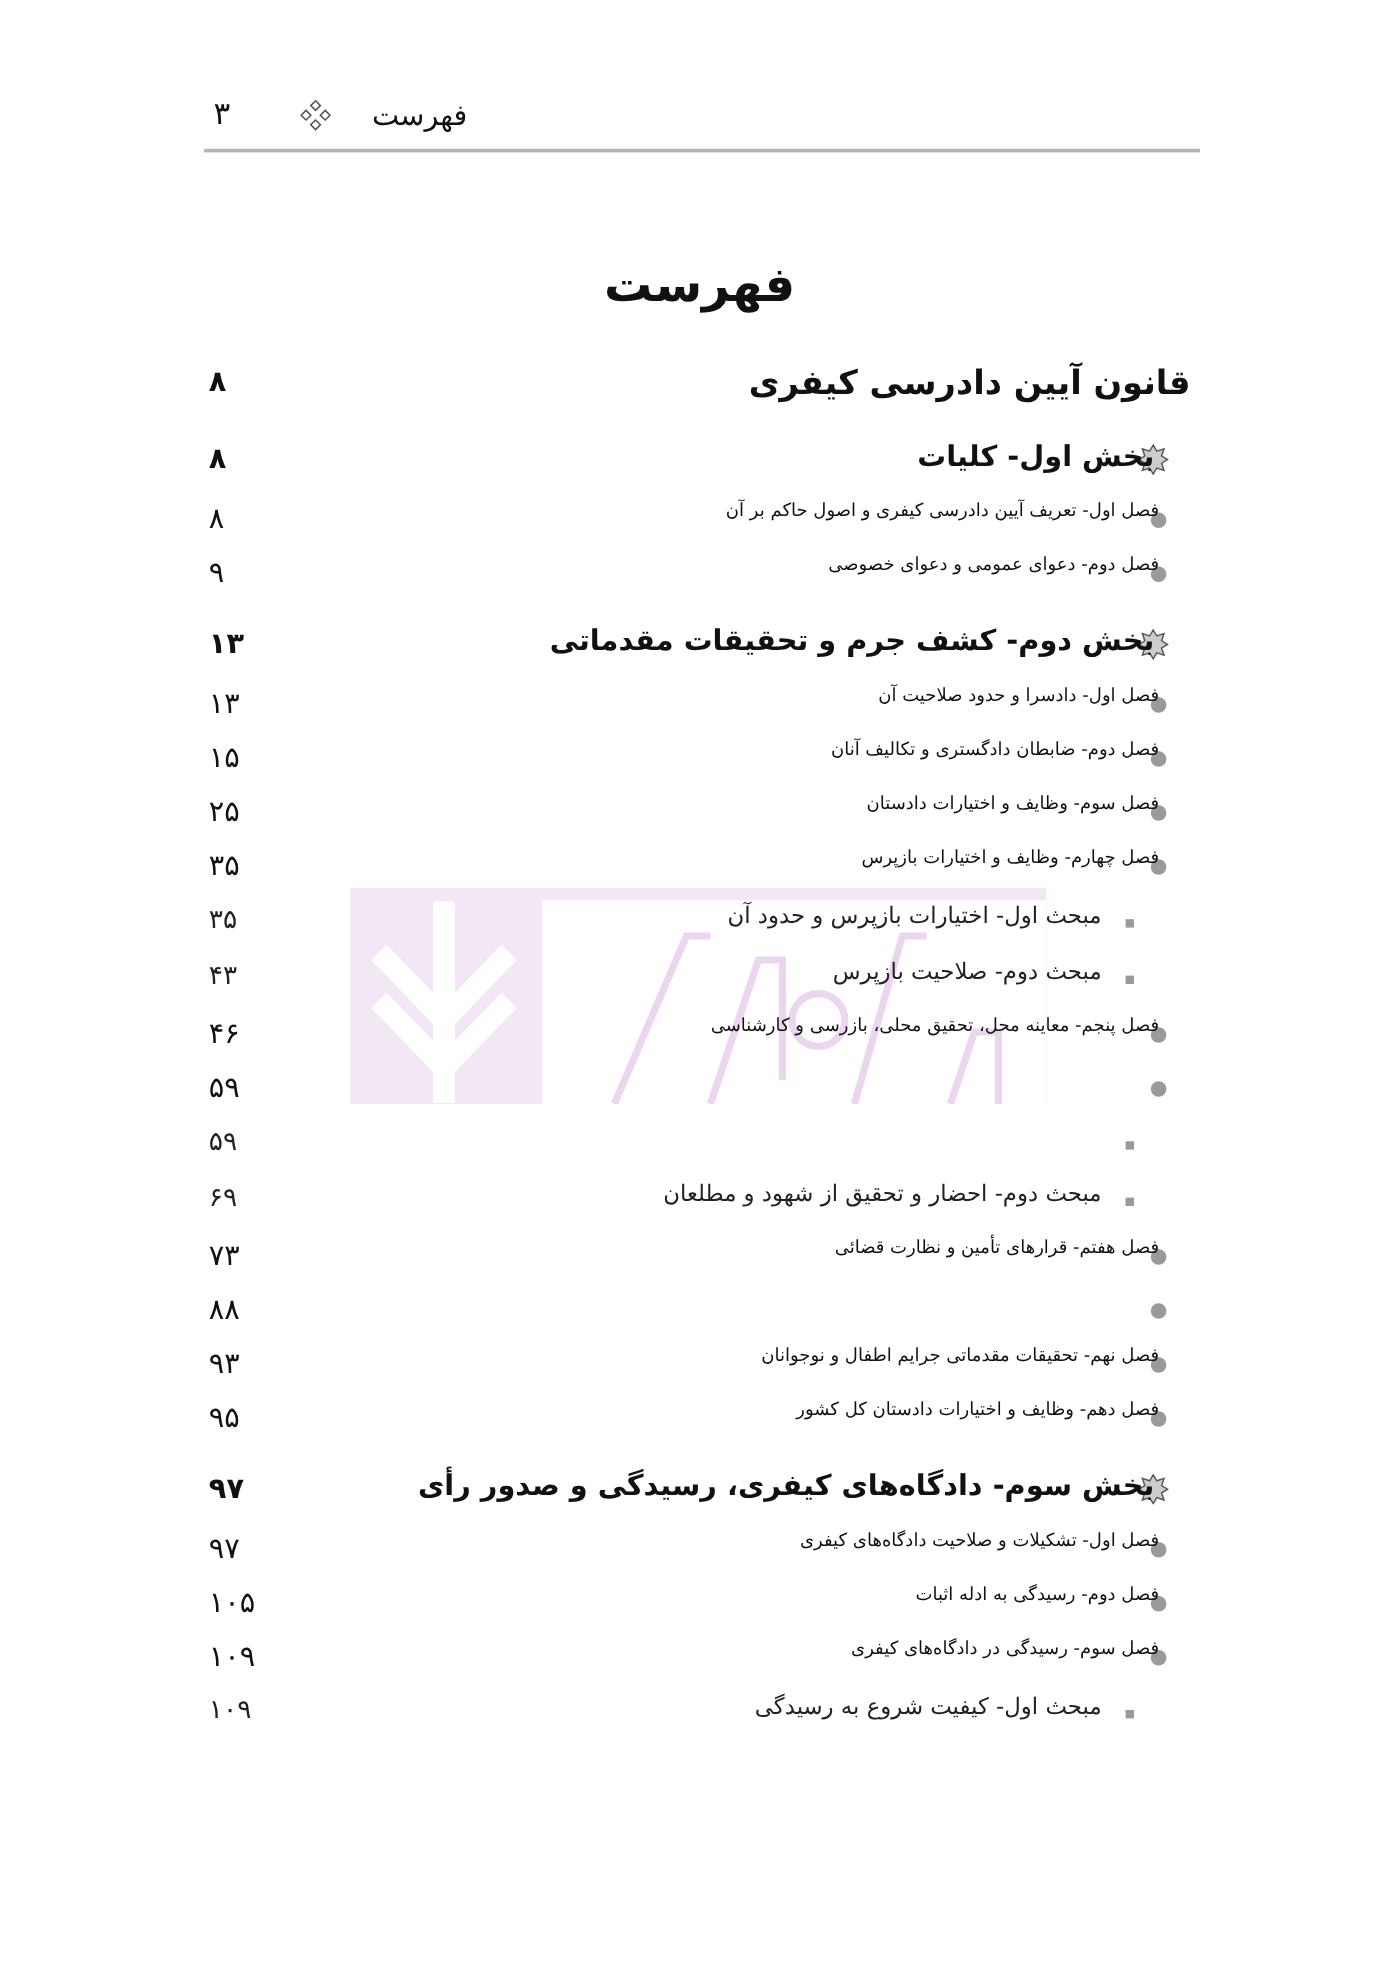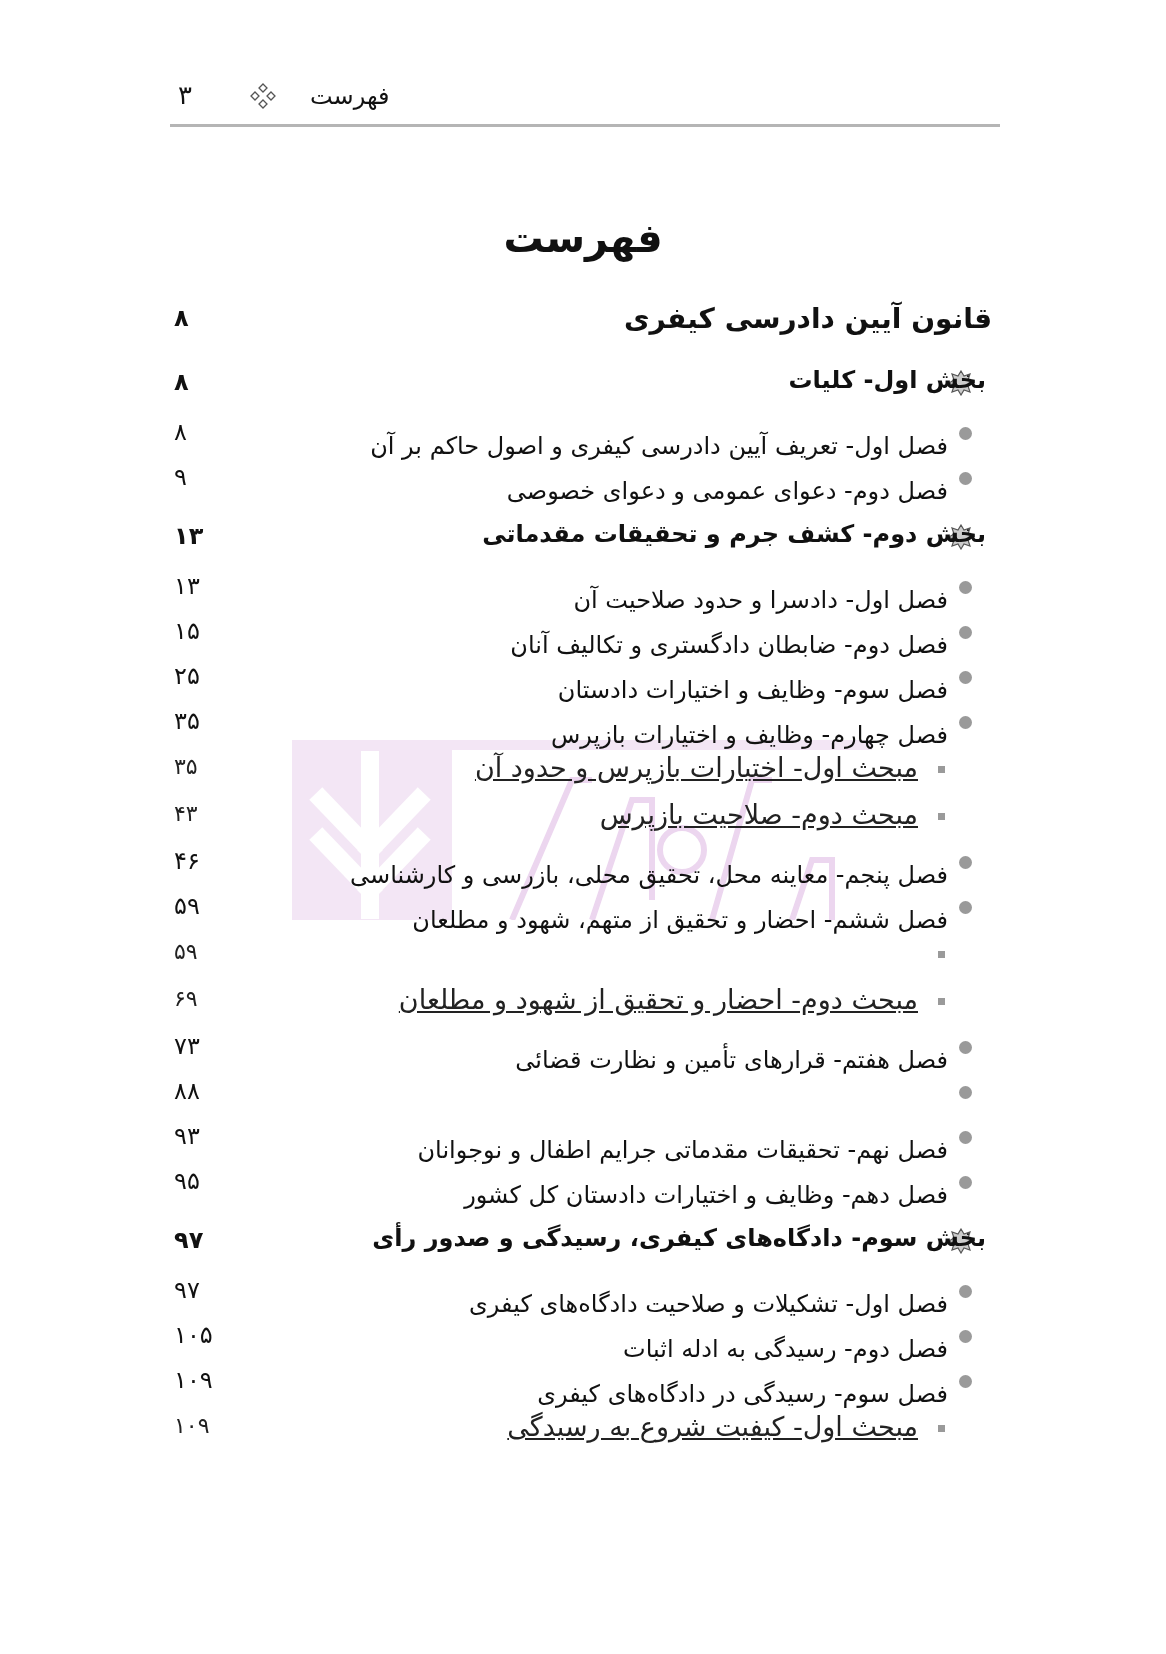--- a/index.html
+++ b/index.html
@@ -26,24 +26,24 @@
     }
     .watermark svg { position: absolute; left: 0; top: 0; }
 
     .toc { position: absolute; left: 0; top: 0; width: 1166px; height: 1654px; z-index: 1; }
     .row { position: absolute; left: 170px; width: 860px; height: 40px; }
     .row .num { position: absolute; left: 4px; top: 4px; font-size: 24px; }
     .row .text { position: absolute; right: 0; top: 2px; direction: rtl; white-space: nowrap; }
 
     .row.book .text { font-size: 28px; font-weight: bold; right: 38px; }
     .row.book .num { font-weight: bold; }
-    .row.part .text { font-size: 24px; font-weight: bold; right: 44px; }
+    .row.part .text { font-size: 24px; font-weight: bold; right: 68px; }
     .row.part .num { font-weight: bold; }
-    .row.chapter .text { font-size: 24px; right: 82px; margin-top: 16px; }
-    .row.topic .text { font-size: 27px; right: 112px; color: #222; text-decoration: underline; }
+    .row.chapter .text { font-size: 15px; right: 64px; }
+    .row.topic .text { font-size: 19px; right: 112px; color: #222; }
     .row.topic .num { font-size: 22px; color: #222; }
 
     .star { position: absolute; right: 56px; top: 6px; width: 26px; height: 26px; }
     .bullet-dot {
       position: absolute; right: 58px; top: 13px; width: 13px; height: 13px;
       border-radius: 50%; background: #9a9a9a;
     }
     .bullet-sq {
       position: absolute; right: 85px; top: 16px; width: 7px; height: 7px; background: #9a9a9a;
     }
@@ -166,21 +166,20 @@
 
   <div class="row chapter" style="top:843px;">
     <span class="num">۴۶</span>
     <span class="bullet-dot"></span>
     <span class="text">فصل پنجم- معاینه محل، تحقیق محلی، بازرسی و کارشناسی</span>
   </div>
 
   <div class="row chapter" style="top:888px;">
     <span class="num">۵۹</span>
     <span class="bullet-dot"></span>
-    <span class="text">فصل ششم- احضار و تحقیق از متهم، شهود و مطلعان</span>
   </div>
 
   <div class="row topic" style="top:935px;">
     <span class="num">۵۹</span>
     <span class="bullet-sq"></span>
   </div>
 
   <div class="row topic" style="top:982px;">
     <span class="num">۶۹</span>
     <span class="bullet-sq"></span>

